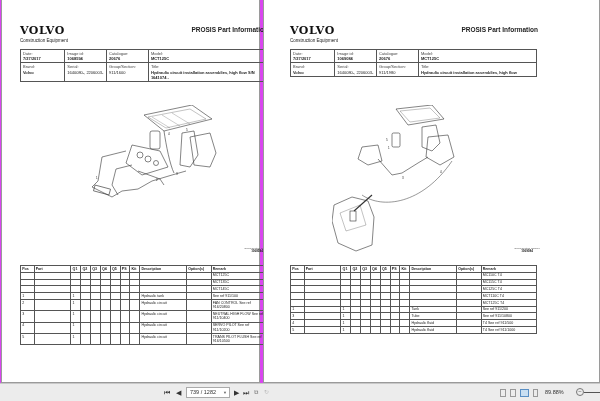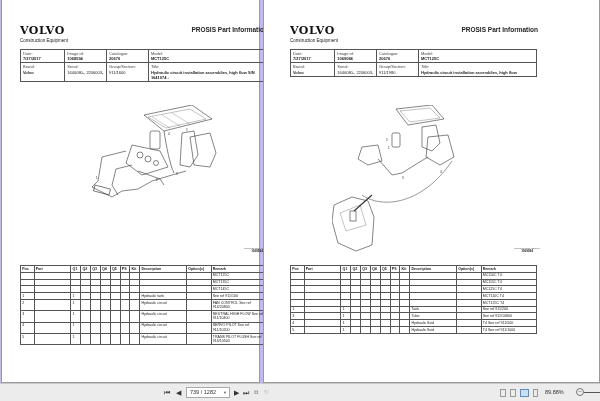--- a/index.html
+++ b/index.html
@@ -1,17 +1,17 @@
 <!DOCTYPE html>
 <html><head>
   <meta charset="utf-8">
   <style>
     * { box-sizing: border-box; margin: 0; padding: 0; }
     html, body { width: 600px; height: 401px; overflow: hidden; background: #e6e6e6; font-family: "Liberation Sans", sans-serif; }
-    .viewer { position: relative; width: 600px; height: 401px; background: #c4b5fd; }
+    .viewer { position: relative; width: 600px; height: 401px; background: #d946ef; }
     .page { position: absolute; top: 0; height: 383px; background: #fff; border: 1px solid #9a9a9a; border-top: none; }
     .page.left { left: 1px; width: 259px; }
     .page.right { left: 263px; width: 337px; }
     .page-inner { position: absolute; top: 0; width: 260px; height: 100%; }
     .page.left .page-inner { left: 6px; }
     .page.right .page-inner { left: 62px; }
 
     .logo { position: absolute; left: 20px; top: 24px; font-family: "DejaVu Serif", serif; font-weight: bold; font-size: 11px; letter-spacing: 0.5px; color: #111; }
     .header-title { position: absolute; right: 0; top: 26px; font-weight: bold; font-size: 6.5px; color: #222; }
     .subtitle { position: absolute; left: 20px; top: 38px; font-size: 4.5px; color: #222; }

